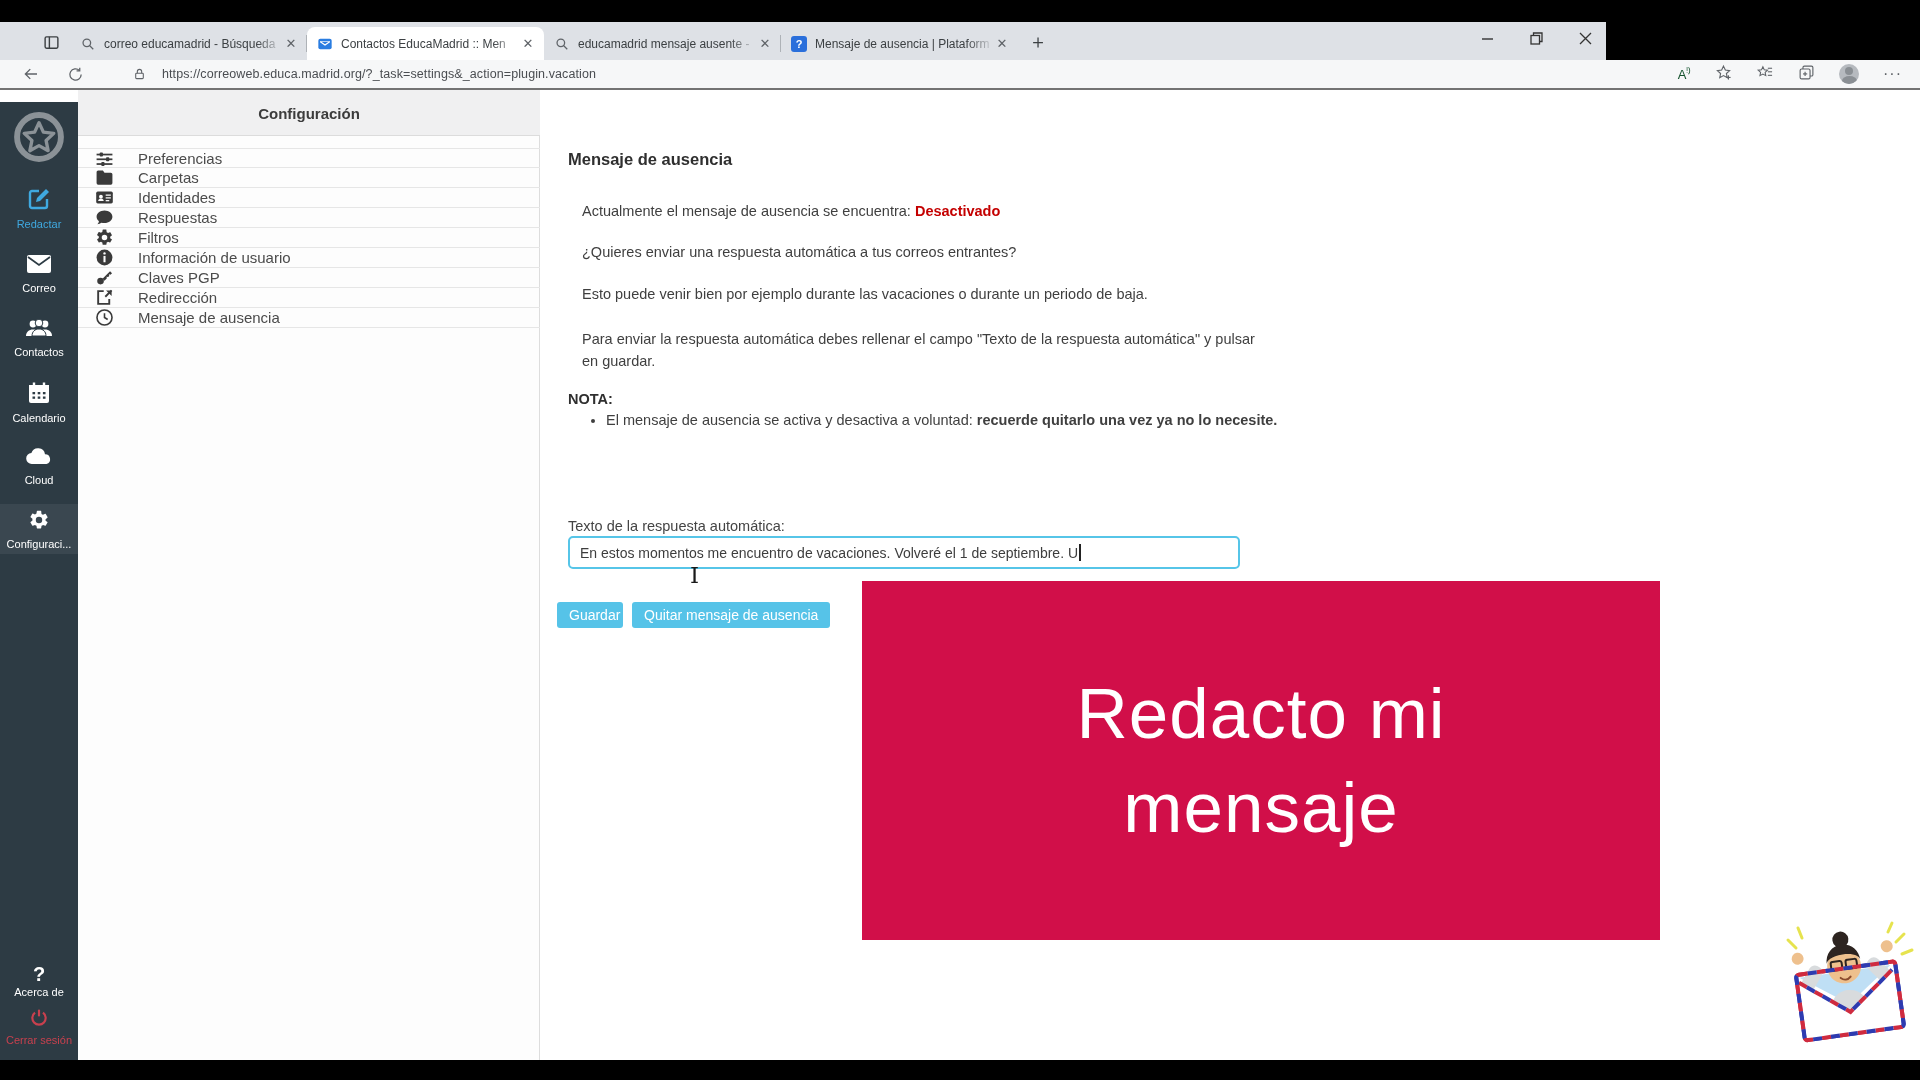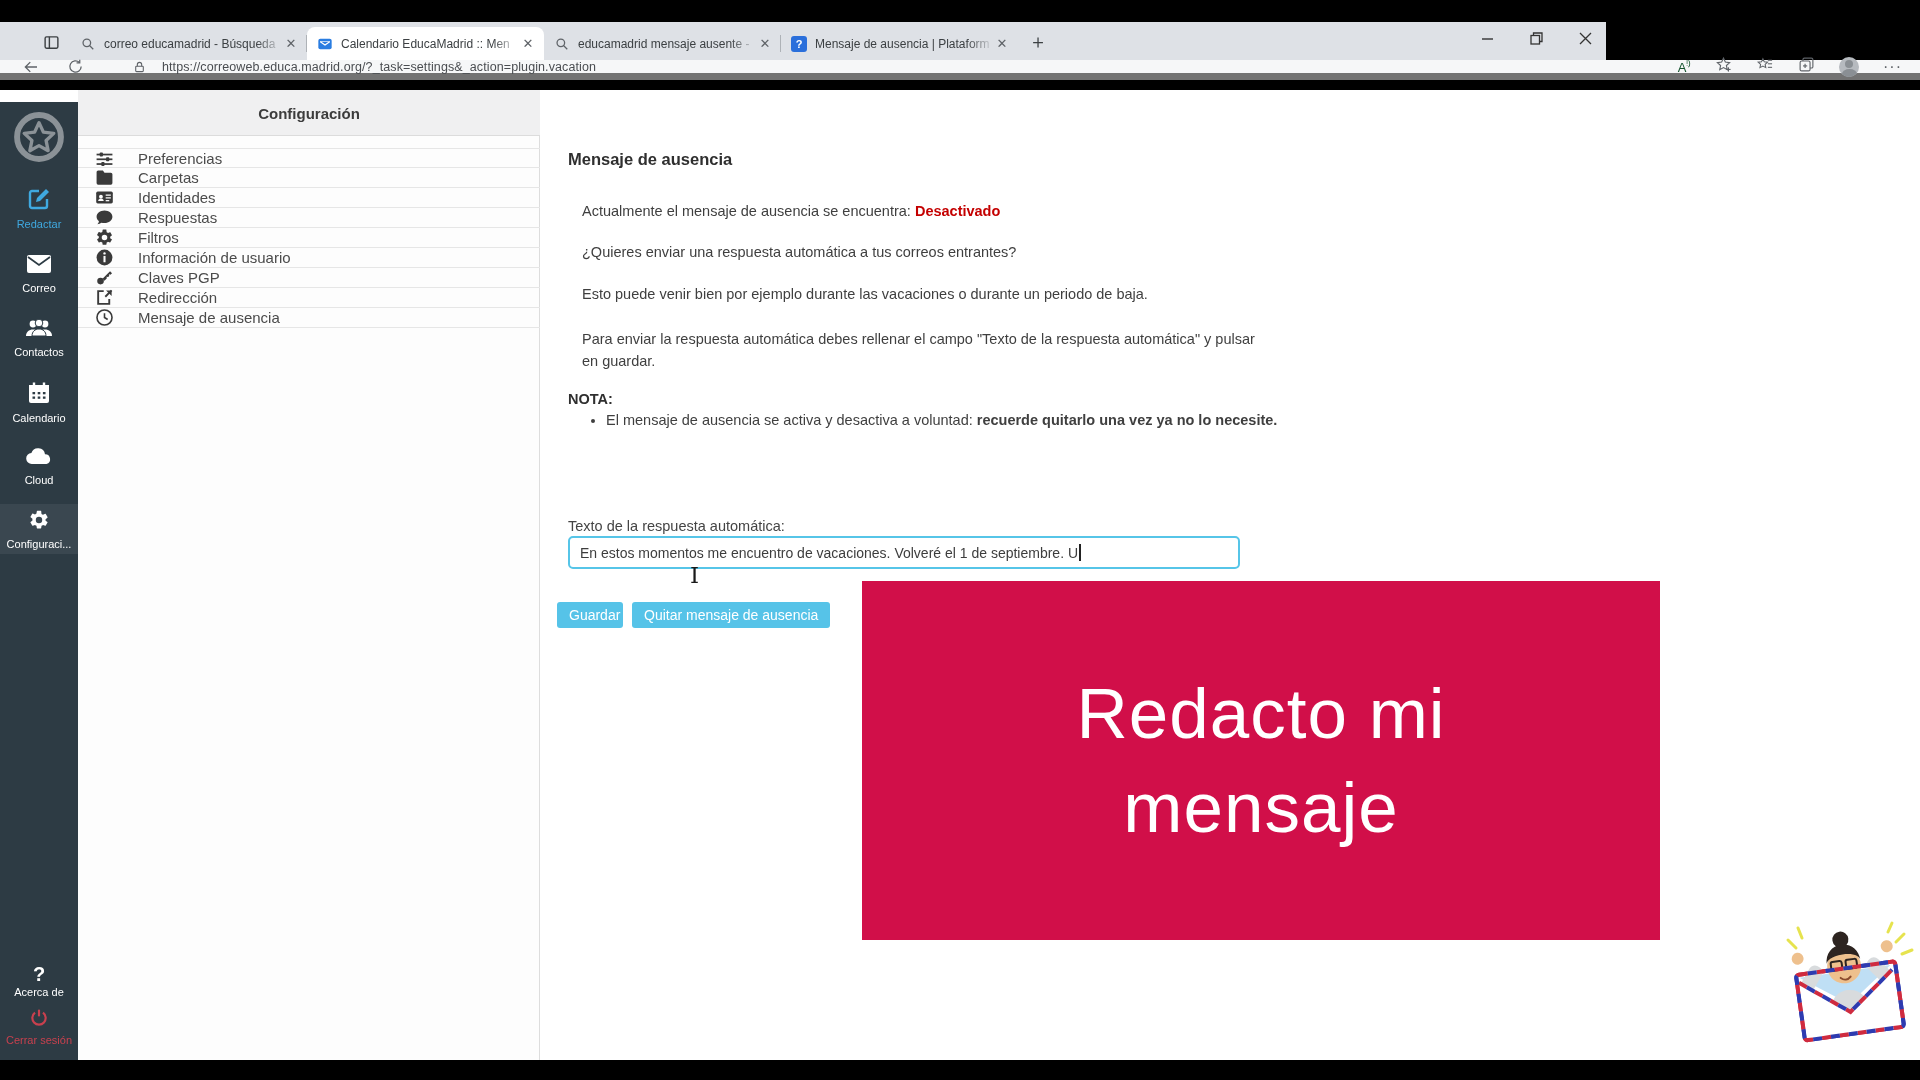--- a/index.html
+++ b/index.html
@@ -23,22 +23,22 @@
                 font-size:13px; color:#5f6368; border-radius:50%; }
   .favicon { width:16px; height:16px; flex:0 0 16px; display:flex; align-items:center; justify-content:center; }
   .fav-blue { width:16px; height:16px; border-radius:3px; background:#2a6fdb; color:#fff;
               font-size:11px; font-weight:bold; display:flex; align-items:center; justify-content:center; }
   .newtab { width:28px; height:28px; margin:0 0 4px 6px; display:flex; align-items:center;
             justify-content:center; font-size:19px; color:#3c4043; }
   .wincontrols { position:absolute; right:14px; top:0; height:33px; display:flex; gap:36px;
                  align-items:center; color:#333; }
   .wincontrols svg { display:block; }
 
-  .toolbar { position:absolute; left:0; top:60px; width:1920px; height:20px; background:#f6f7f8;
-             border-bottom:7px solid #737373; display:flex; align-items:center; color:#5f6368;text-align:center; }
+  .toolbar { position:absolute; left:0; top:60px; width:1920px; height:30px; background:#f6f7f8;
+             border-bottom:2px solid #737373; display:flex; align-items:center; color:#5f6368;text-align:center; }
   .nav-ic { width:26px; height:24px; display:flex; align-items:center; justify-content:center; }
   .nav-back { margin-left:18px; } .nav-refresh { margin-left:18px; }
   .lock { margin-left:38px; }
   .url { margin-left:10px; font-size:12.5px; color:#4a4d51; letter-spacing:.1px; }
   .right-ics { margin-left:auto; margin-right:18px; display:flex; gap:24px; align-items:center; }
   .avatar-ic { width:20px; height:20px; border-radius:50%; background:#b6babf; position:relative; overflow:hidden; }
   .avatar-ic::before { content:""; position:absolute; left:6px; top:3px; width:8px; height:8px;
                        border-radius:50%; background:#8a8f94; }
   .avatar-ic::after { content:""; position:absolute; left:2.5px; top:12px; width:15px; height:10px;
                       border-radius:50% 50% 0 0; background:#8a8f94; }
@@ -134,21 +134,21 @@
     </div>
 
     <div class="tab active">
       <span class="favicon">
         <svg width="16" height="16" viewBox="0 0 24 24">
             <rect x="2" y="4" width="20" height="16" rx="3" fill="#2a7de1"></rect>
             <path d="M5 8.5l7 5 7-5" fill="none" stroke="#fff" stroke-width="1.8"></path>
             <rect x="5" y="8" width="14" height="0.1" stroke="#fff"></rect>
           </svg>
       </span>
-      <span class="title">Calendario EducaMadrid :: Men</span>
+      <span class="title">Contactos EducaMadrid :: Men</span>
       <span class="close">✕</span>
     </div>
 
     <div class="tab">
       <span class="favicon">
         <svg width="14" height="14" viewBox="0 0 24 24">
             <circle cx="10" cy="10" r="6.5" fill="none" stroke="#5f6368" stroke-width="2.2"></circle>
             <line x1="15" y1="15" x2="21" y2="21" stroke="#5f6368" stroke-width="2.2"></line>
           </svg>
       </span>

